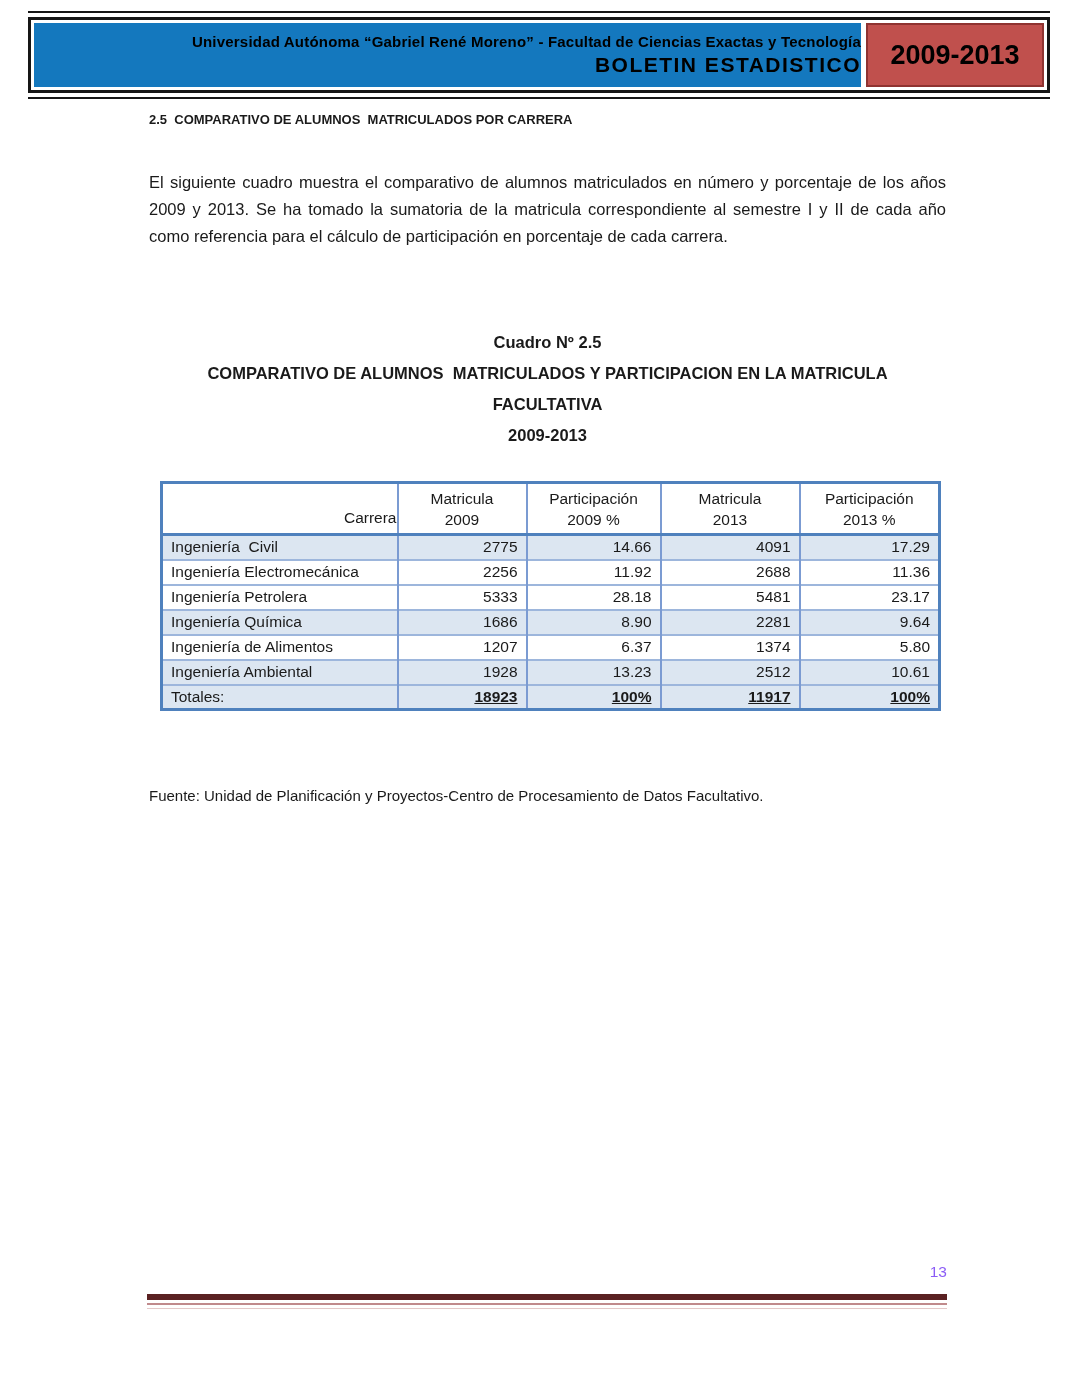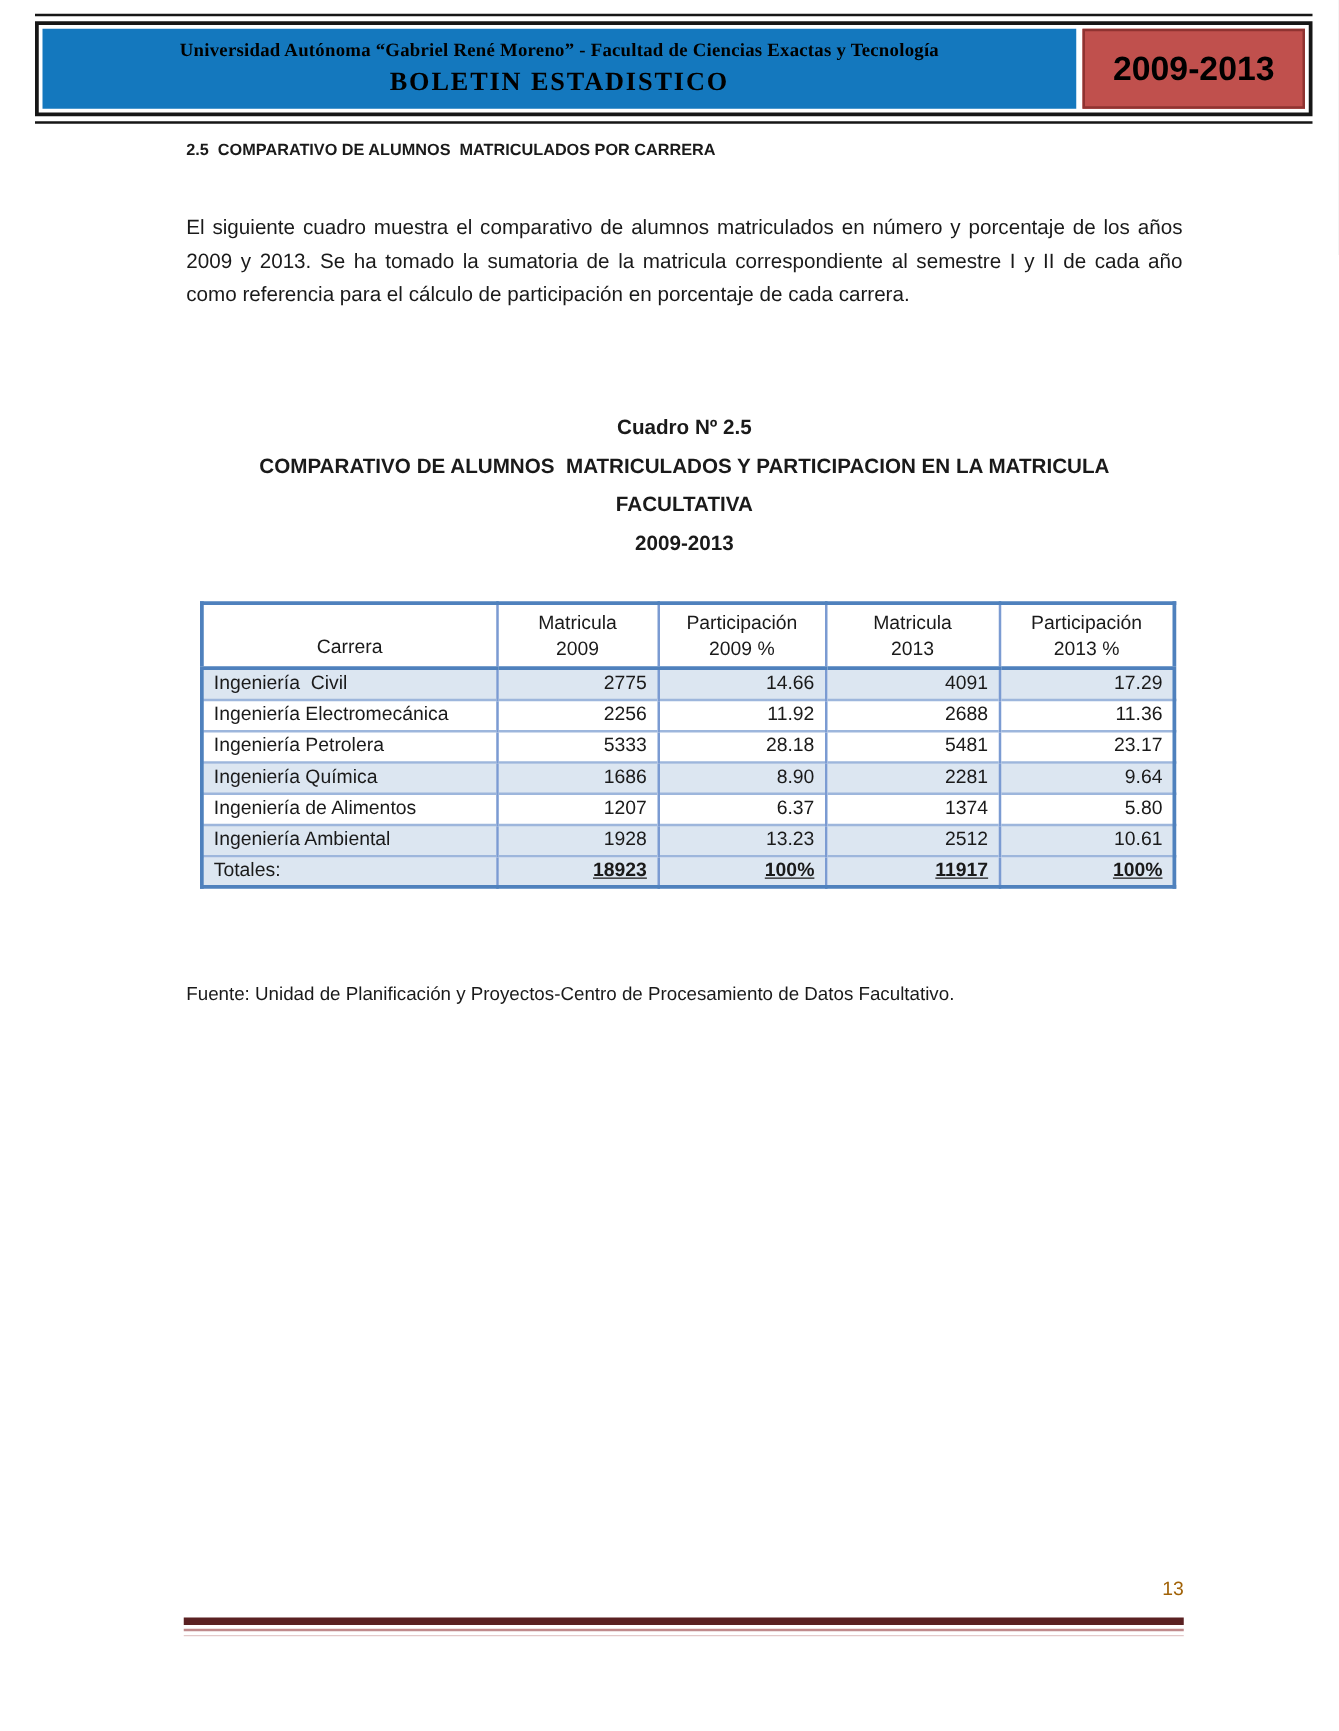--- a/index.html
+++ b/index.html
@@ -21,22 +21,22 @@
   }
   .rule-top { top:11px; }
   .rule-under { top:97px; }
   .banner {
     position:absolute; left:28px; top:17px; width:1022px; height:76px;
     border:3px solid #161616; background:#ffffff;
     display:flex; padding:3px; gap:5px;
   }
   .banner-blue {
     flex:1; background:#1478BE;
-    display:flex; flex-direction:column; justify-content:center; align-items:center;
-    gap:3px; color:#000;font-family:Liberation Serif, serif;
+    display:flex; flex-direction:column; justify-content:center; align-items:flex-end;
+    gap:3px; color:#000;
   }
   .banner-univ { font-weight:bold; font-size:15px; letter-spacing:.2px; }
   .banner-title { font-weight:bold; font-size:21px; letter-spacing:1.5px; }
   .banner-red {
     width:178px; background:#C0504D; border:2px solid #8f3331;
     display:flex; align-items:center; justify-content:center;
     font-weight:bold; font-size:27px; color:#000;
   }
 
   
@@ -64,40 +64,40 @@
     border-left:2px solid #7B9BD2;
     overflow:hidden;
     margin-left:13px;
   }
   table.matricula th:first-child, table.matricula td:first-child { border-left:none; }
   table.matricula th {
     background:#ffffff; font-weight:normal; text-align:center;
     vertical-align:middle; height:52px;
     border-bottom:3px solid #4F81BD; line-height:21px;
   }
-  table.matricula th.col-carrera { vertical-align:bottom; padding-bottom:5px; }
+  table.matricula th.col-carrera { vertical-align:bottom; padding-bottom:5px;text-align:right; }
   table.matricula td {
     height:25px; padding:1px 8px; border-top:2px solid #9DB6DC;
   }
   table.matricula tbody tr:first-child td { border-top:none; }
   td.num { text-align:right; padding-right:11px; }
   tr.shade td { background:#DCE6F1; }
   tr.plain td { background:#ffffff; }
   tr.totals td { background:#DCE6F1; }
   tr.totals td.num { font-weight:bold;text-decoration:underline; }
   .hdr-line { display:block; }
 
   .fuente {
     position:absolute; left:149px; top:787px; width:800px; font-size:15px;
   }
 
   
   .page-number {
     position:absolute; top:1263px; left:147px; width:800px;
-    text-align:right; font-size:15.5px; color:#a16207;
+    text-align:right; font-size:15.5px; color:#8b5cf6;
   }
   .footer-bar  { position:absolute; left:147px; top:1294px; width:800px; height:6px; background:#5A2122; }
   .footer-line { position:absolute; left:147px; top:1303px; width:800px; height:2px; background:#C08A8C; }
   .footer-hair { position:absolute; left:147px; top:1308px; width:800px; height:1px; background:#E3C9C9; }
 </style>
 </head>
 <body>
 
 <div class="page">
 

